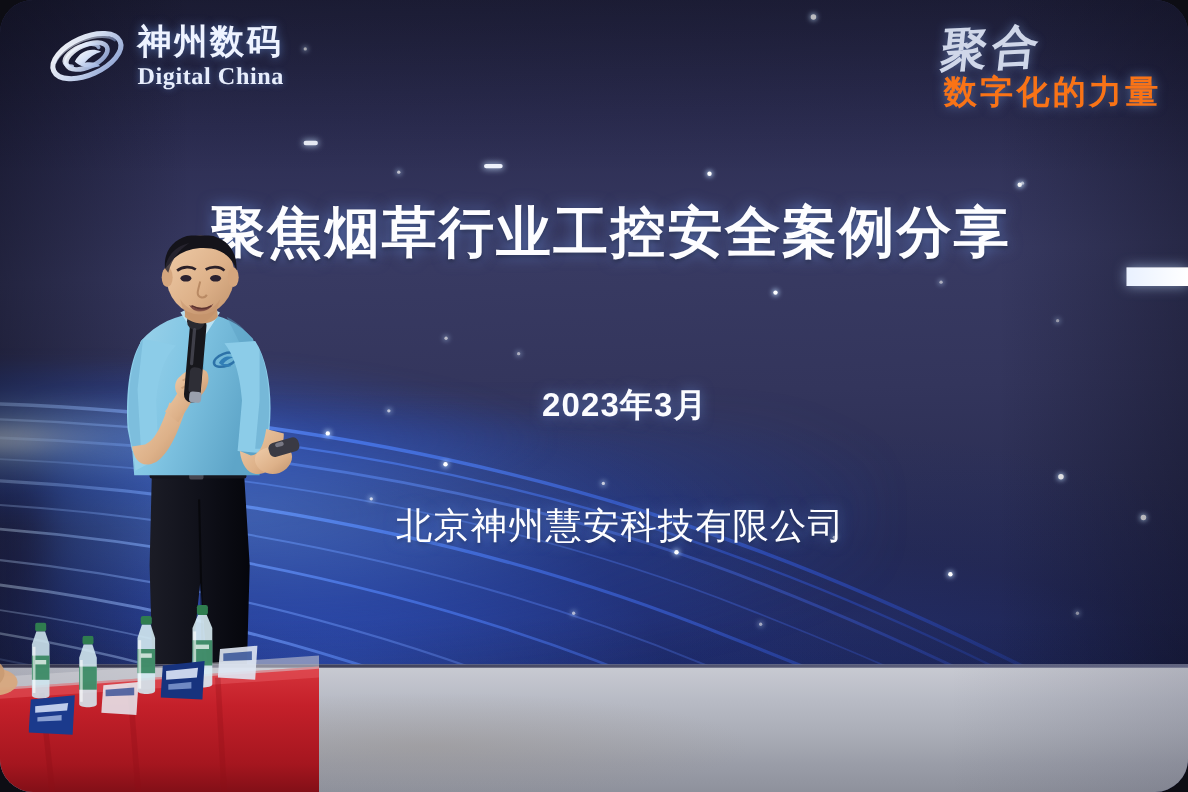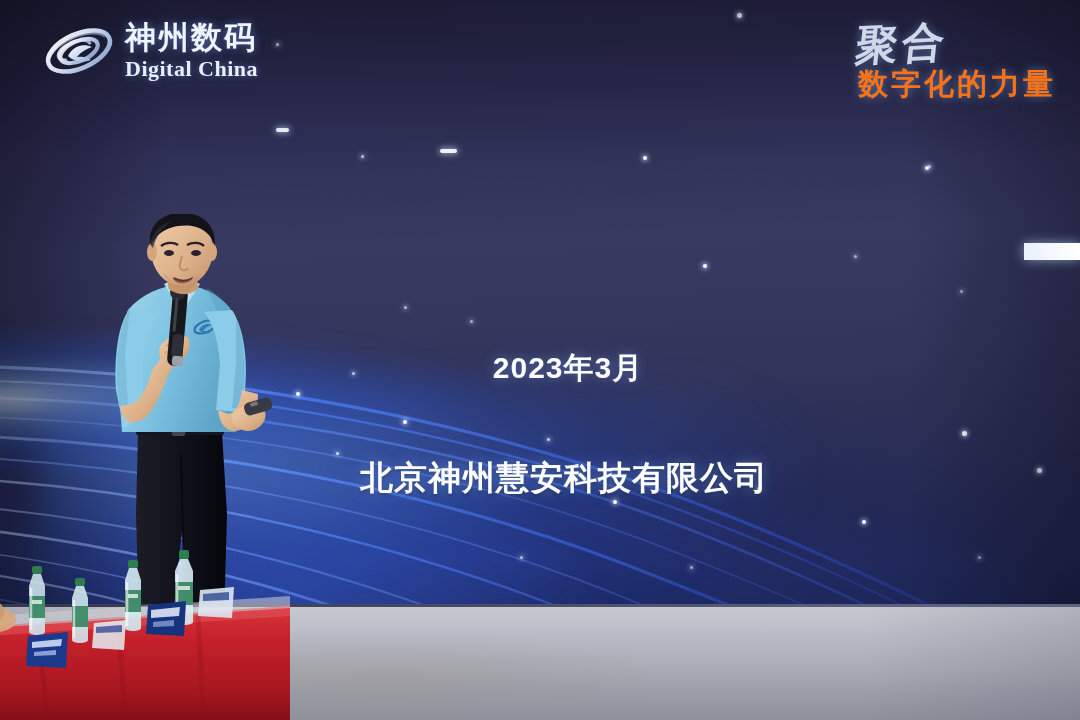--- a/index.html
+++ b/index.html
@@ -8,20 +8,21 @@
   }
   body {
     font-family: "Liberation Sans", "DejaVu Sans", sans-serif;
   }
   #stage {
     position: relative;
     width: 1080px;
     height: 720px;
     overflow: hidden;
     background: #2a2c4e;
+    border-radius: 30px;
   }
 
   
   .led-wall {
     position: absolute;
     inset: 0;
     background:
       radial-gradient(ellipse 680px 360px at 26% 86%, rgba(60,110,255,0.55) 0%, rgba(30,55,160,0.20) 48%, rgba(0,0,0,0) 74%),
       radial-gradient(ellipse 900px 420px at 62% 100%, rgba(40,80,220,0.45) 0%, rgba(20,40,120,0.18) 55%, rgba(0,0,0,0) 80%),
       linear-gradient(178deg, #22233f 0%, #2c2d52 16%, #383a62 34%, #33355c 50%, #2c2f55 62%, #24264a 76%, #191b38 100%);
@@ -136,21 +137,21 @@
     font-size: 30px; font-weight: 700;
     color: #fbfcff;
     letter-spacing: 1px;
     text-shadow: 0 0 12px rgba(130,175,255,0.5);
     padding-left: 56px;
   }
   .slide-company {
     position: absolute;
     left: 0; right: 0; top: 456px;
     text-align: center;
-    font-size: 33px; font-weight: 700;
+    font-size: 33px; font-weight: 400;
     color: #fdfdff;
     letter-spacing: 1px;
     text-shadow: 0 0 13px rgba(120,170,255,0.55), 0 2px 4px rgba(0,0,0,0.35);
     padding-left: 48px;
   }
   .accent-bar {
     position: absolute;
     right: 0px; top: 243px;
     width: 56px; height: 17px;
     background: linear-gradient(90deg, #e9f1ff 0%, #ffffff 100%);
@@ -308,20 +309,21 @@
       <div class="dc-cn">神州数码</div>
       <div class="dc-en">Digital China</div>
     </div>
   </div>
 
   <div class="logo-theme">
     <div class="theme-cal">聚合</div>
     <div class="theme-sub">数字化的力量</div>
   </div>
 
+  <div class="slide-title">聚焦烟草行业工控安全案例分享</div>
   <div class="accent-bar"></div>
   <div class="slide-date">2023年3月</div>
   <div class="slide-company">北京神州慧安科技有限公司</div>
 
   <div class="speaker">
     <svg class="sp-svg" viewBox="0 0 190 420">
       <defs>
         <linearGradient id="shirtg" x1="0" y1="0" x2="1" y2="0.4">
           <stop offset="0%" stop-color="#9ed3ea"></stop>
           <stop offset="45%" stop-color="#82c6e4"></stop>

